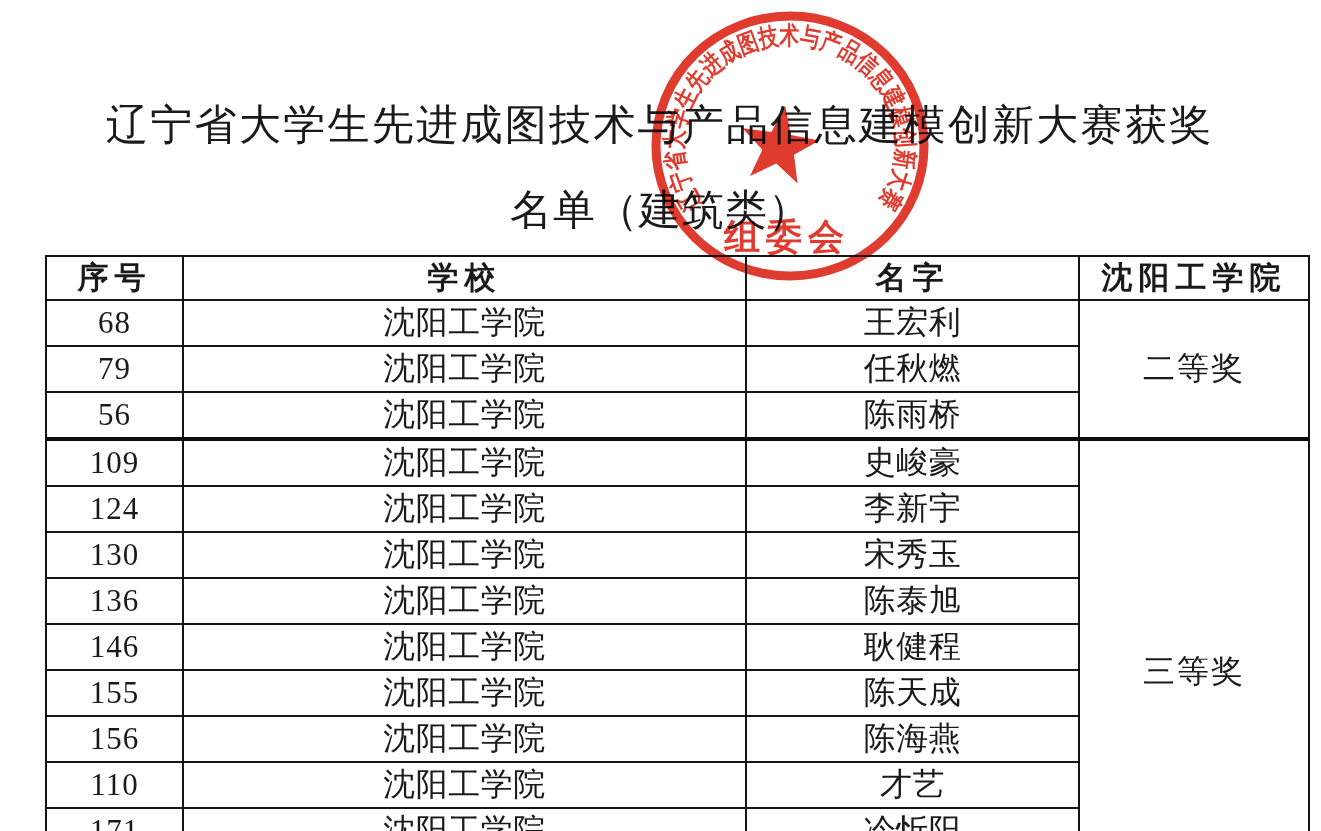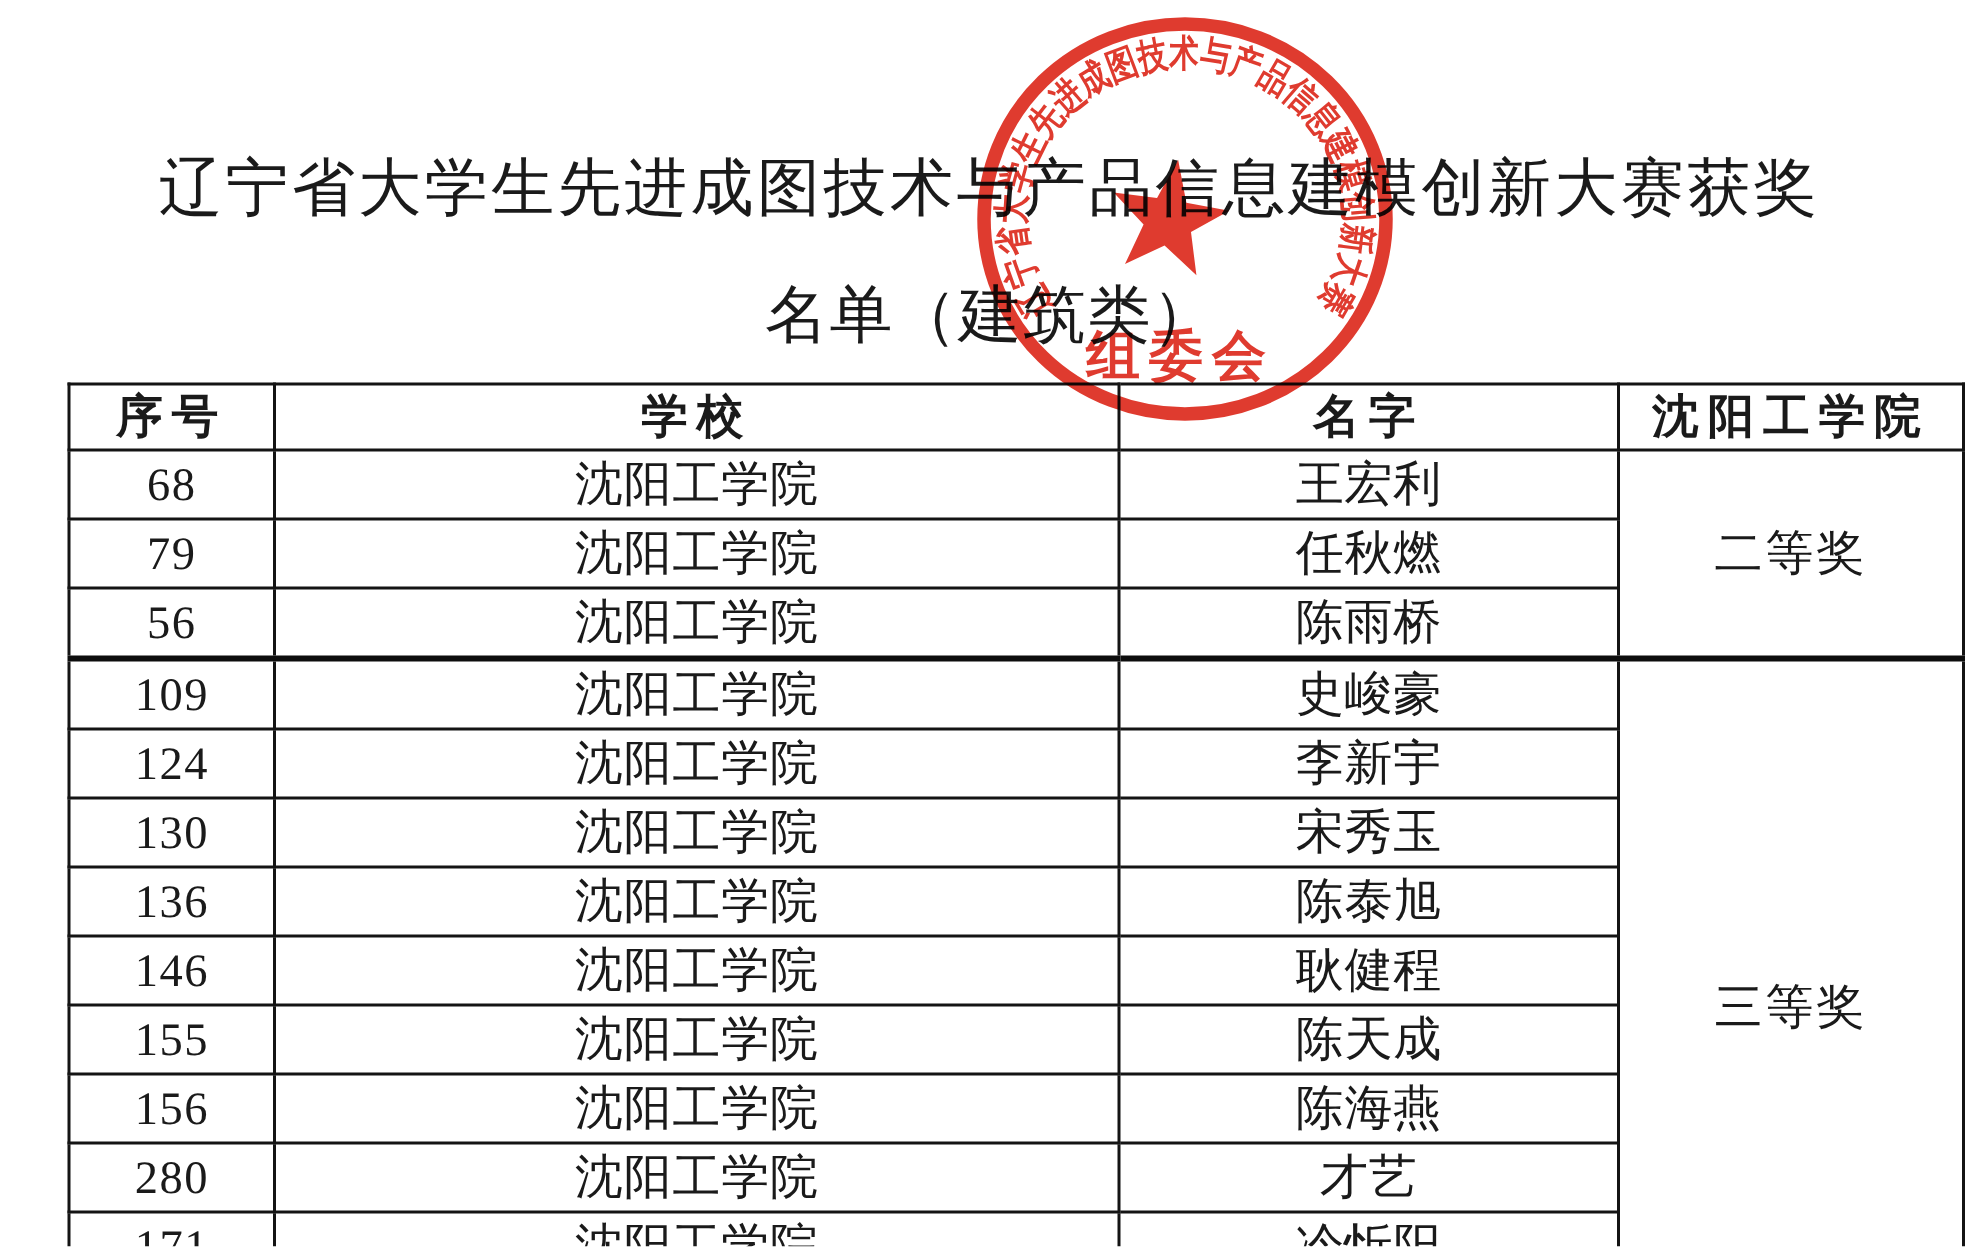--- a/index.html
+++ b/index.html
@@ -147,21 +147,21 @@
           <td class="serial-cell">155</td>
           <td class="school-cell">沈阳工学院</td>
           <td class="name-cell">陈天成</td>
         </tr>
         <tr class="g1">
           <td class="serial-cell">156</td>
           <td class="school-cell">沈阳工学院</td>
           <td class="name-cell">陈海燕</td>
         </tr>
         <tr class="g1">
-          <td class="serial-cell">280</td>
+          <td class="serial-cell">110</td>
           <td class="school-cell">沈阳工学院</td>
           <td class="name-cell">才艺</td>
         </tr>
         <tr class="g1">
           <td class="serial-cell">171</td>
           <td class="school-cell">沈阳工学院</td>
           <td class="name-cell">冷忻阳</td>
         </tr>
       </tbody>
   </table>

